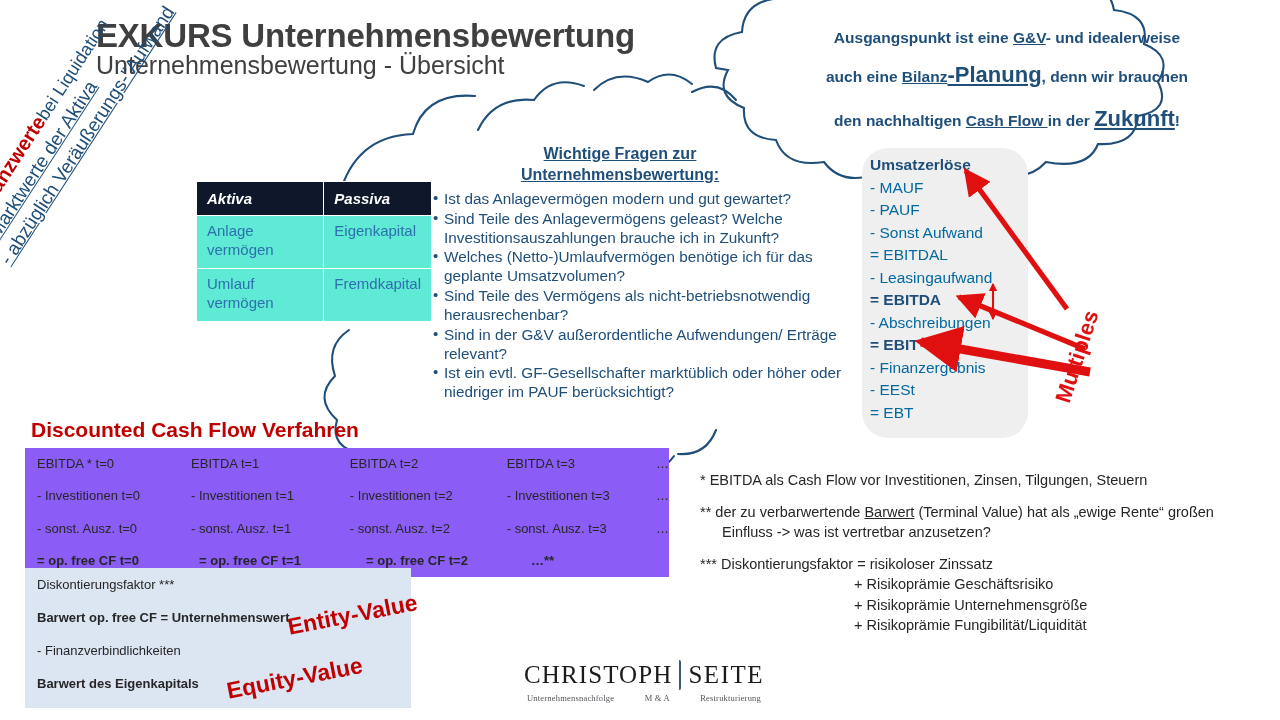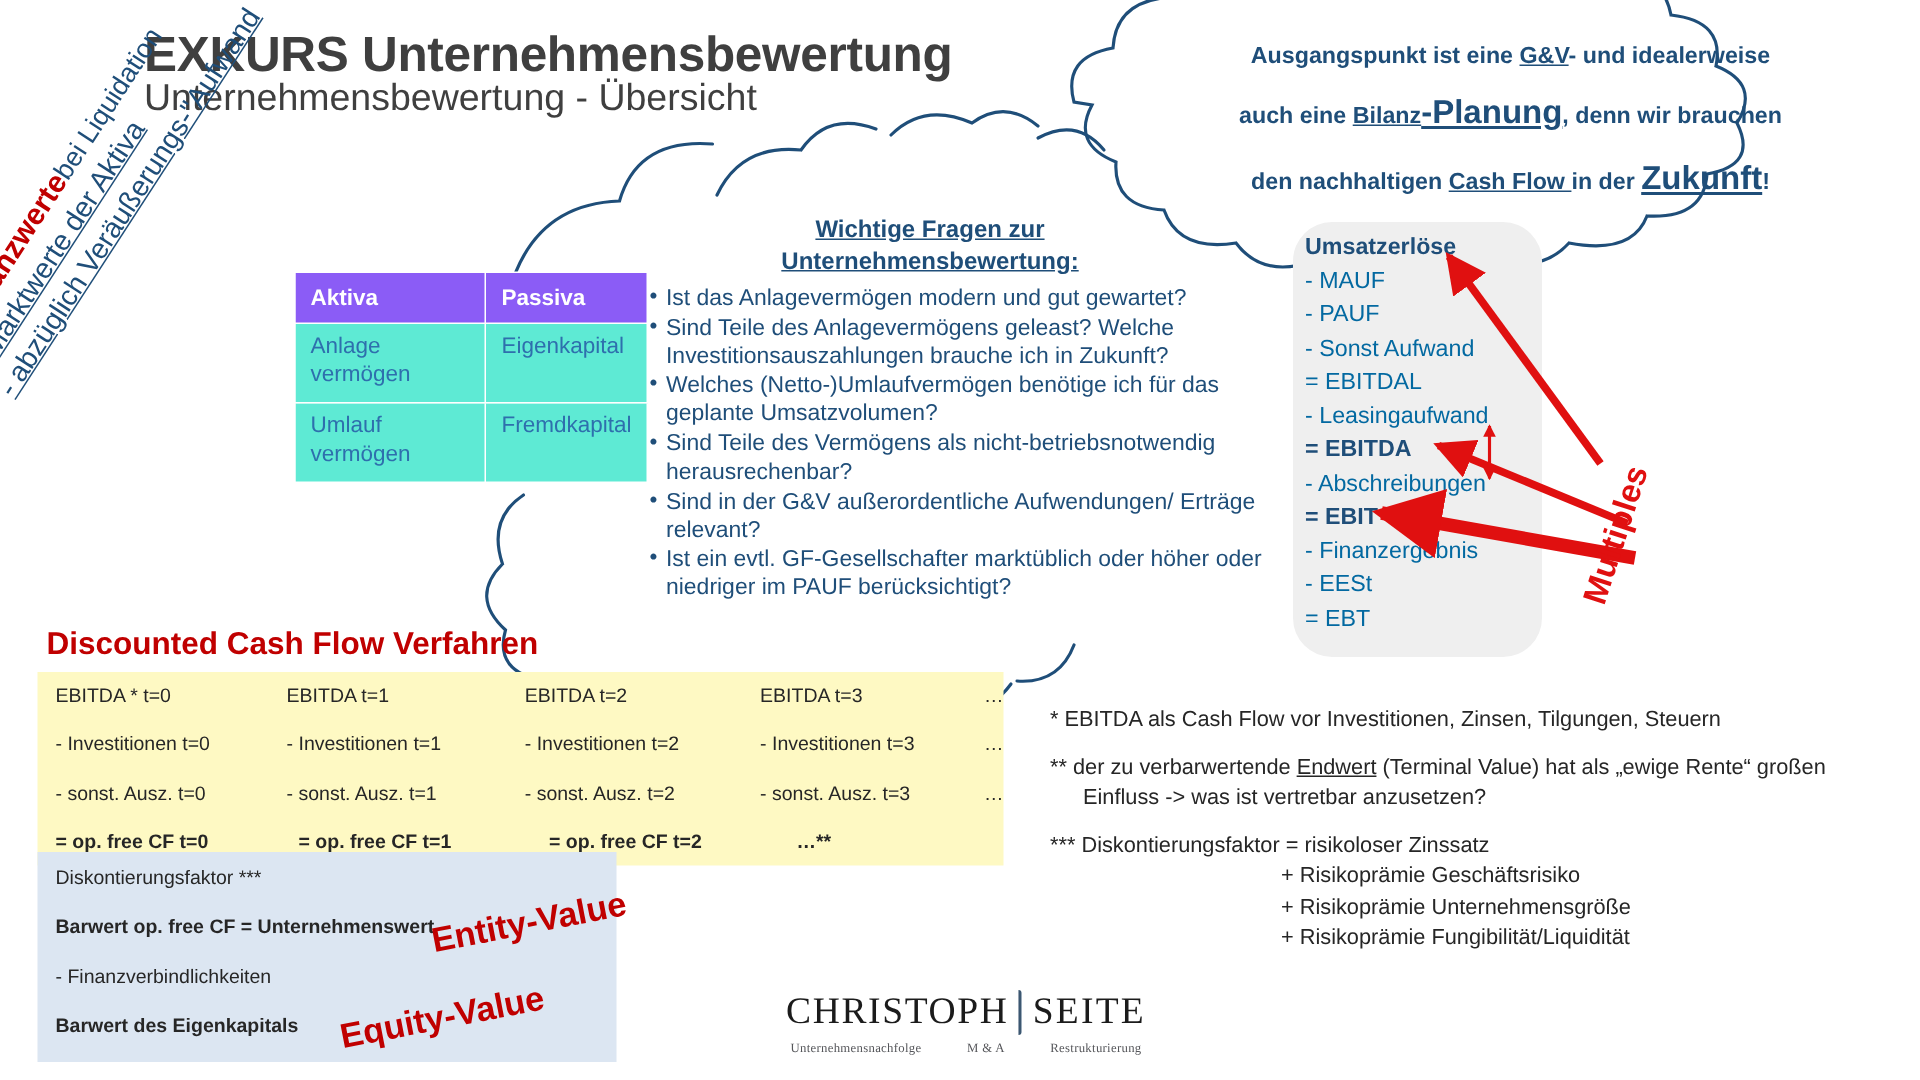--- a/index.html
+++ b/index.html
@@ -23,21 +23,21 @@
   }
   #substanz .l1{font-size:20px;font-weight:bold;color:#C00000;white-space:nowrap;}
   #substanz .l1 .thin{font-weight:400;color:#1F4E79;font-size:18px;}
   #substanz .l2{font-size:19px;color:#1F4E79;white-space:nowrap;margin-top:2px;}
   #substanz .l3{font-size:19px;color:#1F4E79;white-space:nowrap;margin-top:2px;}
   .u{text-decoration:underline;}
 
   
   #bilanz{left:196px;top:181px;width:236px;border-collapse:collapse;}
   #bilanz td,#bilanz th{border:1px solid #ffffff;padding:6px 10px;font-size:15px;text-align:left;vertical-align:top;}
-  #bilanz thead th{background:#8b5cf6;color:#ffffff;font-weight:bold;font-size:15px;padding:8px 10px;}
+  #bilanz thead th{background:#0f172a;color:#ffffff;font-weight:bold;font-size:15px;padding:8px 10px;font-style:italic;}
   #bilanz tbody td{background:#5eead4;color:#2E6FAD;line-height:1.25;height:40px;}
 
   
   #cloud-questions{left:330px;top:100px;width:530px;height:350px;}
   #q-head{position:absolute;left:145px;top:43px;width:290px;text-align:center;
      font-size:16px;font-weight:bold;color:#1F4E79;line-height:1.32;}
   #q-head span{text-decoration:underline;}
   #q-list{position:absolute;left:103px;top:90px;width:420px;font-size:15.3px;color:#1F4E79;line-height:1.23;}
   #q-list li{margin-bottom:1px;}
   ul.bul{list-style:none;margin:0;padding:0;}
@@ -54,21 +54,21 @@
   #pnl{left:862px;top:148px;width:150px;min-height:276px;background:#EFEFEF;padding:6px 8px 8px 8px;border-radius:26px;}
   #pnl div{font-size:15.5px;color:#0369a1;line-height:1.455;white-space:nowrap;}
   #pnl div.b{font-weight:bold;color:#1F4E79;}
 
   
   #multiples{left:1075px;top:380px;transform:rotate(-72deg);transform-origin:left bottom;
      font-size:22px;font-weight:bold;color:#E01010;white-space:nowrap;}
 
   
   #dcf-title{left:31px;top:418px;font-size:21px;font-weight:bold;color:#C00000;}
-  #dcf-grid{left:25px;top:448px;width:644px;background:#fef9c3;}
+  #dcf-grid{left:25px;top:448px;width:644px;background:#8b5cf6;}
   #dcf-grid .row{display:flex;}
   #dcf-grid .cell{font-size:13px;color:#262626;padding:9px 0 9px 12px;line-height:1.1;}
   #dcf-grid .c0{width:150px;}
   #dcf-grid .c1{width:155px;}
   #dcf-grid .c2{width:153px;}
   #dcf-grid .c3{width:145px;}
   #dcf-grid .c4{width:auto;}
   #dcf-grid .bold{font-weight:bold;}
   #dcf-tail{left:25px;top:568px;width:386px;background:#DCE6F2;padding-bottom:8px;}
   #dcf-tail .cell{font-size:13px;color:#262626;padding:9px 0 9px 12px;}
@@ -246,21 +246,21 @@
   <div class="cell bold">Barwert op. free CF = Unternehmenswert</div>
   <div class="cell">- Finanzverbindlichkeiten</div>
   <div class="cell bold">Barwert des Eigenkapitals</div>
 </div>
 
 <div class="abs" id="entity-value">Entity-Value</div>
 <div class="abs" id="equity-value">Equity-Value</div>
 
 <div class="abs" id="footnotes">
   <div class="fn">* EBITDA als Cash Flow vor Investitionen, Zinsen, Tilgungen, Steuern</div>
-  <div class="fn fn2"><span>** der zu verbarwertende </span><span class="u">Endwert</span><span> (Terminal Value) hat als „ewige Rente“ großen Einfluss -&gt; was ist vertretbar anzusetzen?</span></div>
+  <div class="fn fn2"><span>** der zu verbarwertende </span><span class="u">Barwert</span><span> (Terminal Value) hat als „ewige Rente“ großen Einfluss -&gt; was ist vertretbar anzusetzen?</span></div>
   <div class="fn fn3">
     <div>*** Diskontierungsfaktor =   risikoloser Zinssatz</div>
     <div class="hang">+ Risikoprämie Geschäftsrisiko</div>
     <div class="hang">+ Risikoprämie Unternehmensgröße</div>
     <div class="hang">+ Risikoprämie Fungibilität/Liquidität</div>
   </div>
 </div>
 
 <div class="abs" id="logo">
   <div id="logo-main">

